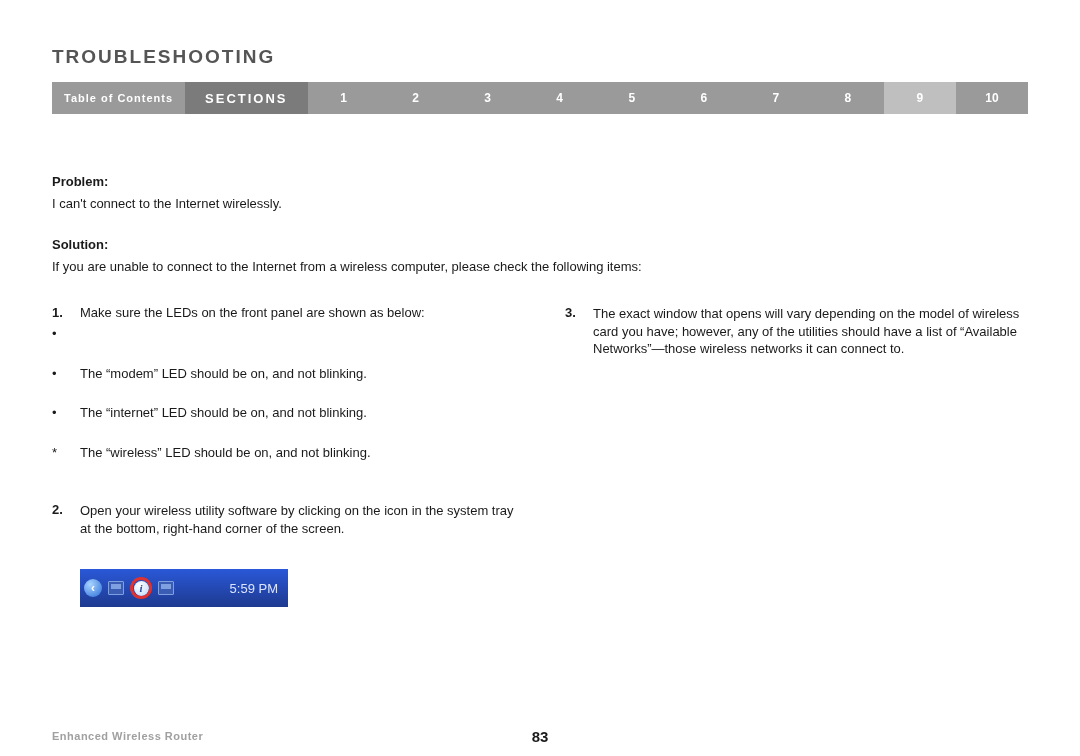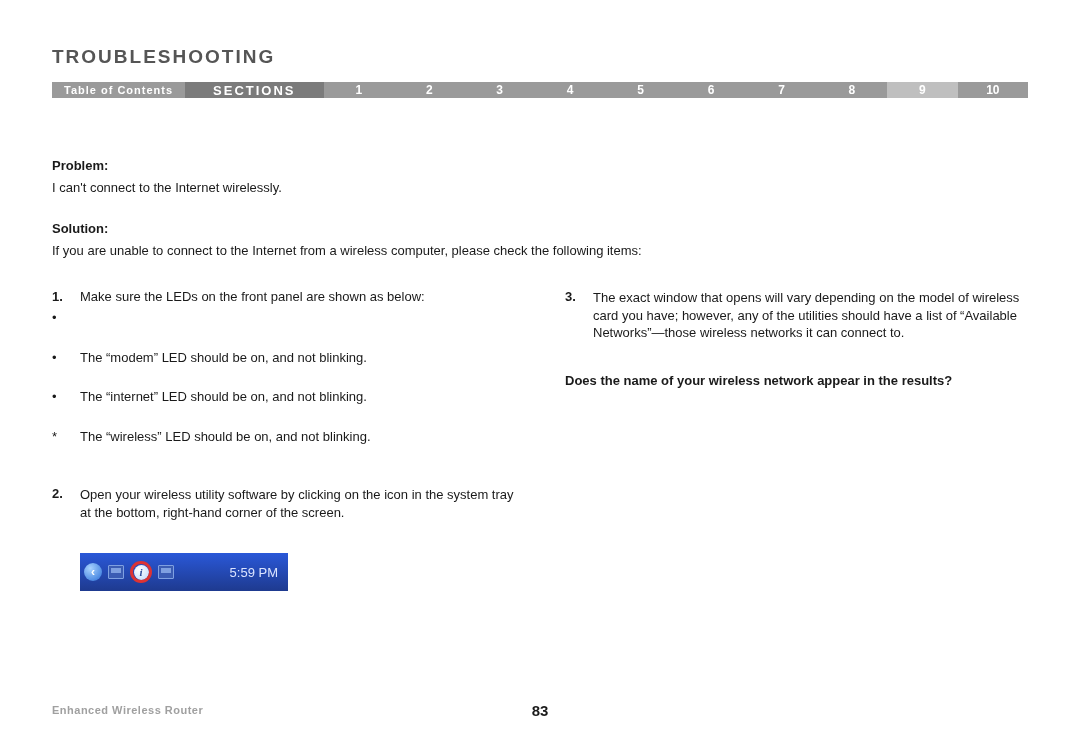--- a/index.html
+++ b/index.html
@@ -27,36 +27,36 @@
   .title {
     font-weight: 700;
     letter-spacing: 2px;
     font-size: 19px;
     color: var(--title-grey);
     margin-bottom: 14px;
   }
   .navbar {
     display: flex;
     align-items: stretch;
-    height: 16px;
+    height: 32px;
     background: var(--nav-grey);
     color: #fff;
     font-size: 11px;
     font-weight: 700;
     margin-bottom: 60px;
   }
   .nav-toc {
     padding: 0 12px;
     display: flex;
     align-items: center;
     letter-spacing: 1px;
   }
   .nav-sections {
     background: var(--nav-grey-dark);
-    padding: 0 28px;
+    padding: 0 20px;
     display: flex;
     align-items: center;
     font-size: 13px;
     letter-spacing: 2px;
     font-weight: 800;
     font-stretch: condensed;
   }
   .nav-nums {
     flex: 1;
     display: flex;
@@ -172,21 +172,21 @@
     margin-left: auto;
     padding-left: 6px;
   }
   .boldq {
     font-weight: 700;
     margin: 30px 0 10px 0;
     line-height:1.35;
   }
   .footer {
     position: absolute;
-    bottom: 40px;
+    bottom: 14px;
     left: 52px; right: 52px;
     display: flex;
     align-items: center;
   }
   .footer-left {
     color: var(--footer-grey);
     font-weight: 700;
     letter-spacing: 0.5px;
     font-size: 11px;
   }
@@ -271,20 +271,19 @@
     </div>
   </div>
 
   <div class="col">
     <ol class="numlist">
       <li>
         <span class="num">3.</span>
         <div style="flex:1;line-height:1.35">The exact window that opens will vary depending on the model of wireless card you have; however, any of the utilities should have a list of “Available Networks”—those wireless networks it can connect to.</div>
       </li>
     </ol>
-    <div class="boldq">Does the name of your wireless network appear in the results?</div>
   </div>
 </div>
 
 <div class="footer">
   <div class="footer-left">Enhanced Wireless Router</div>
   <div class="footer-page">83</div>
 </div>
 
 </body></html>

